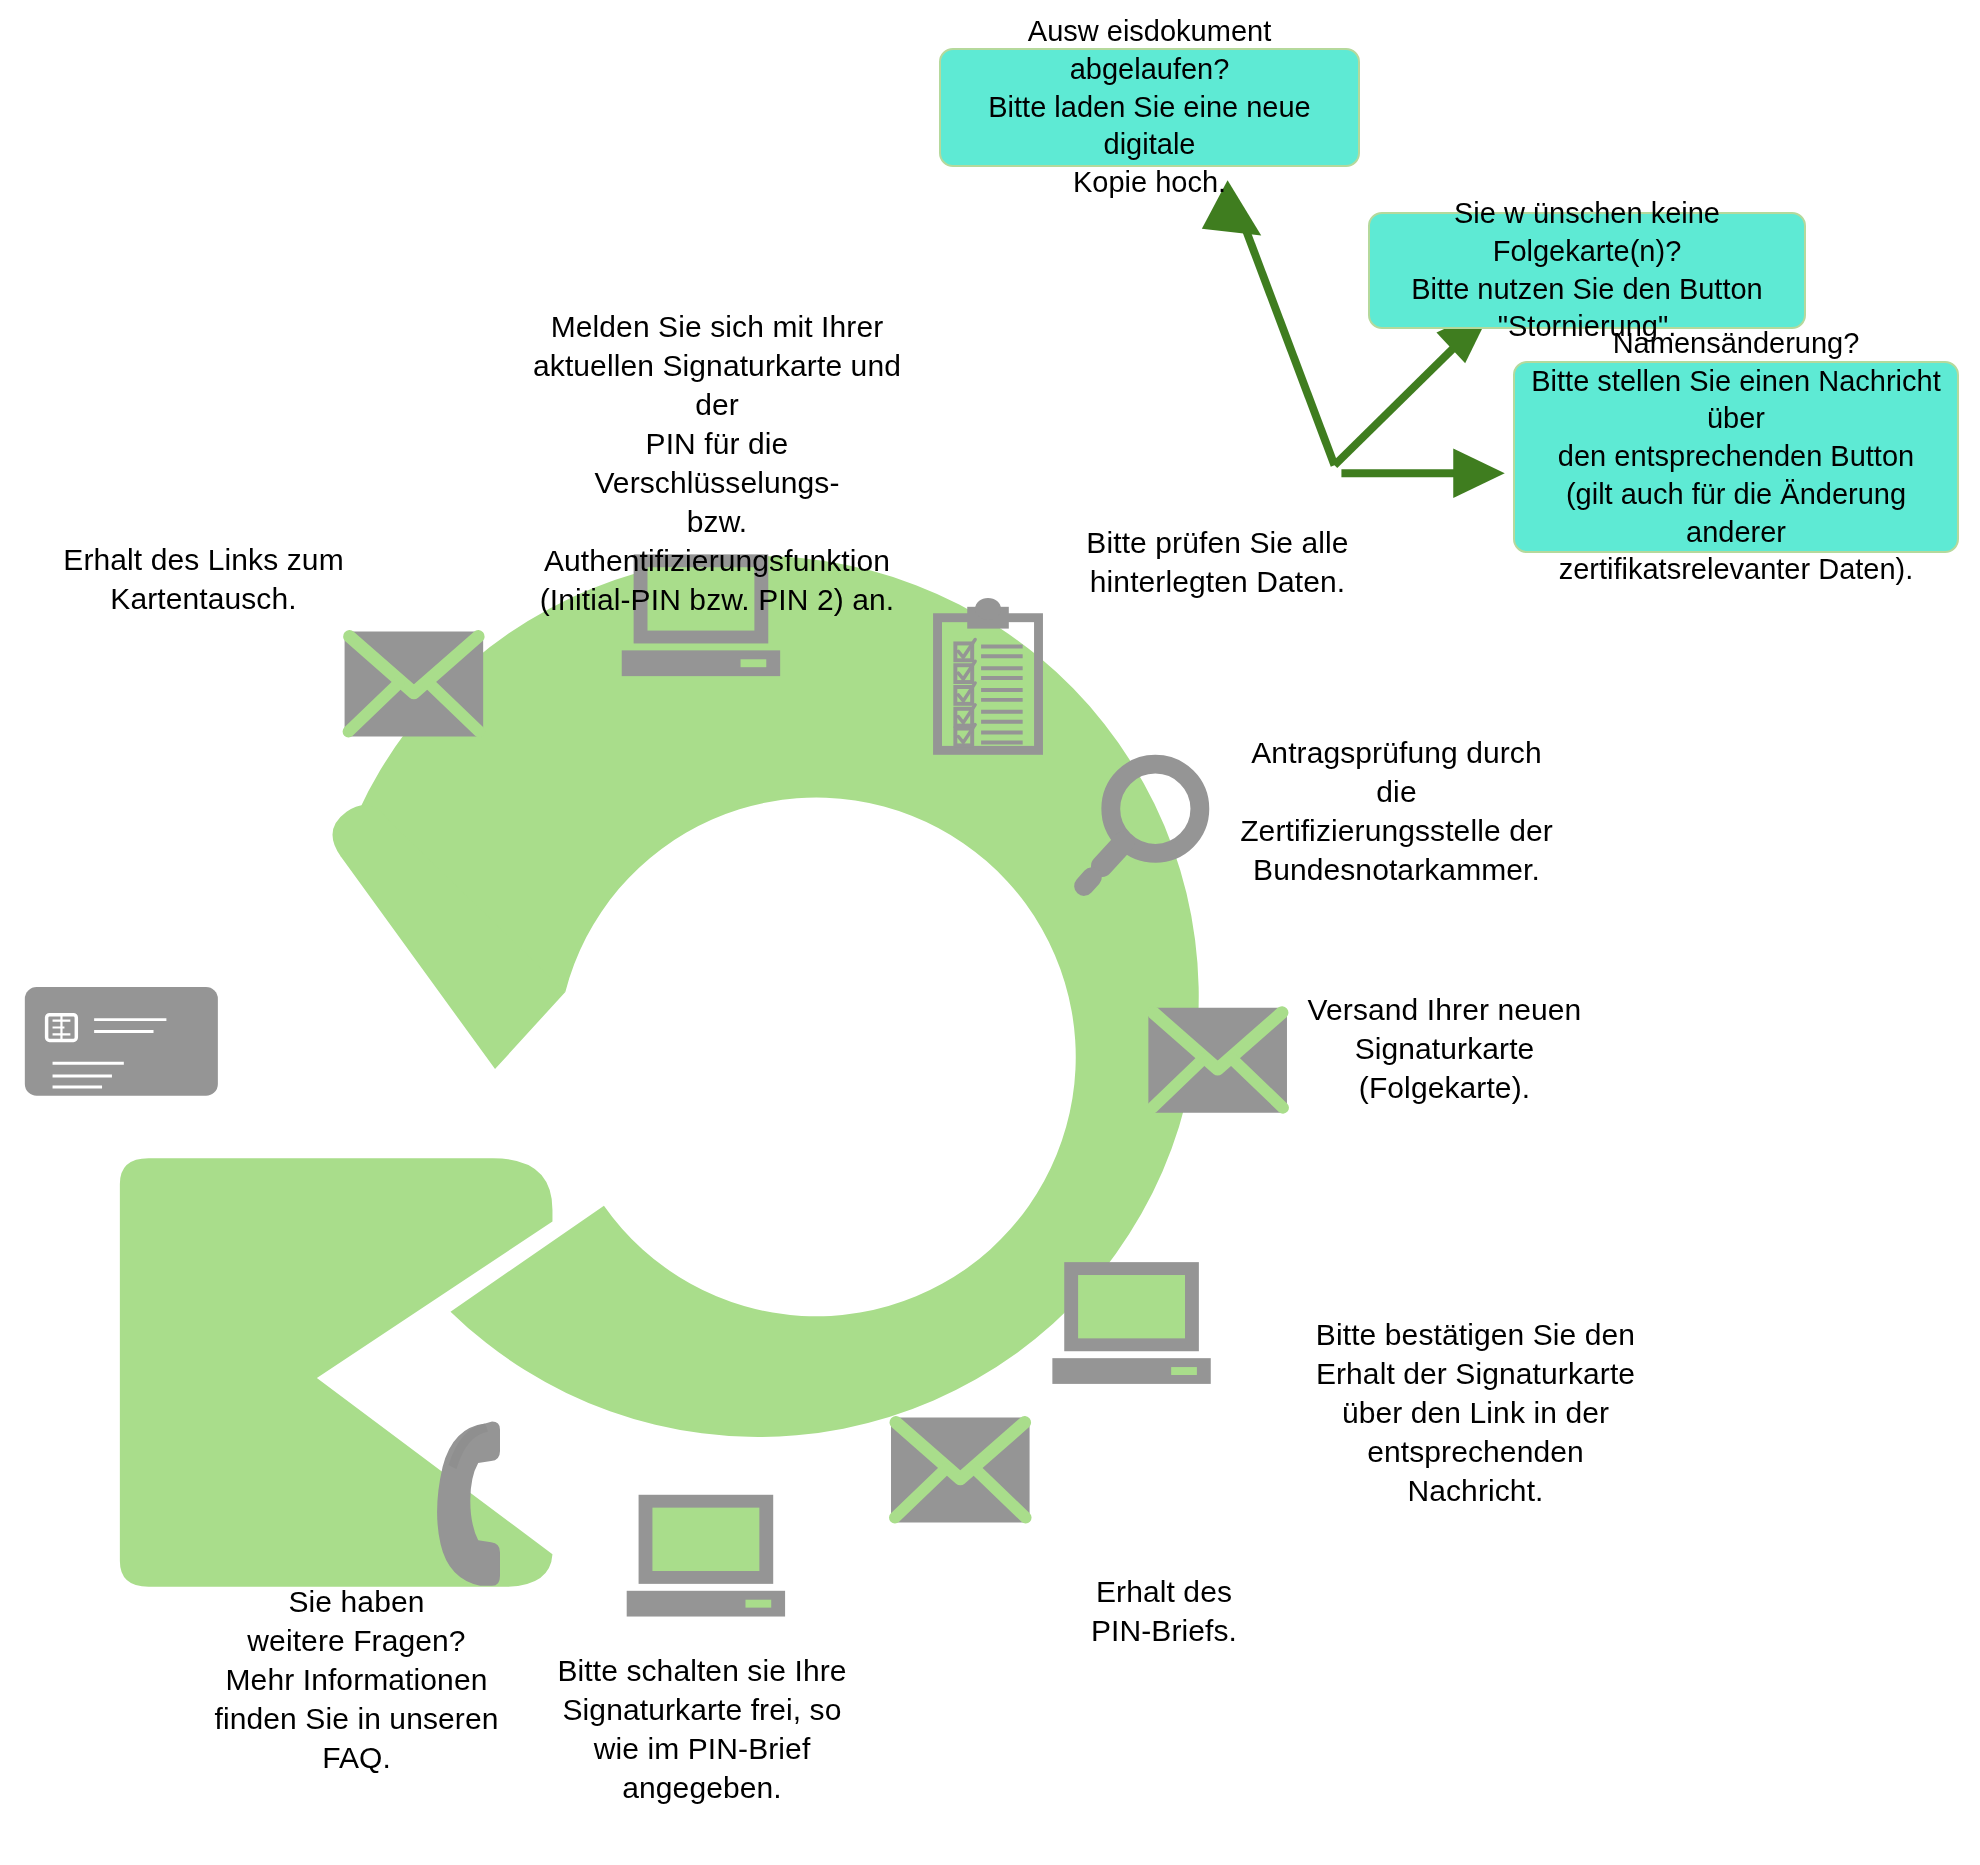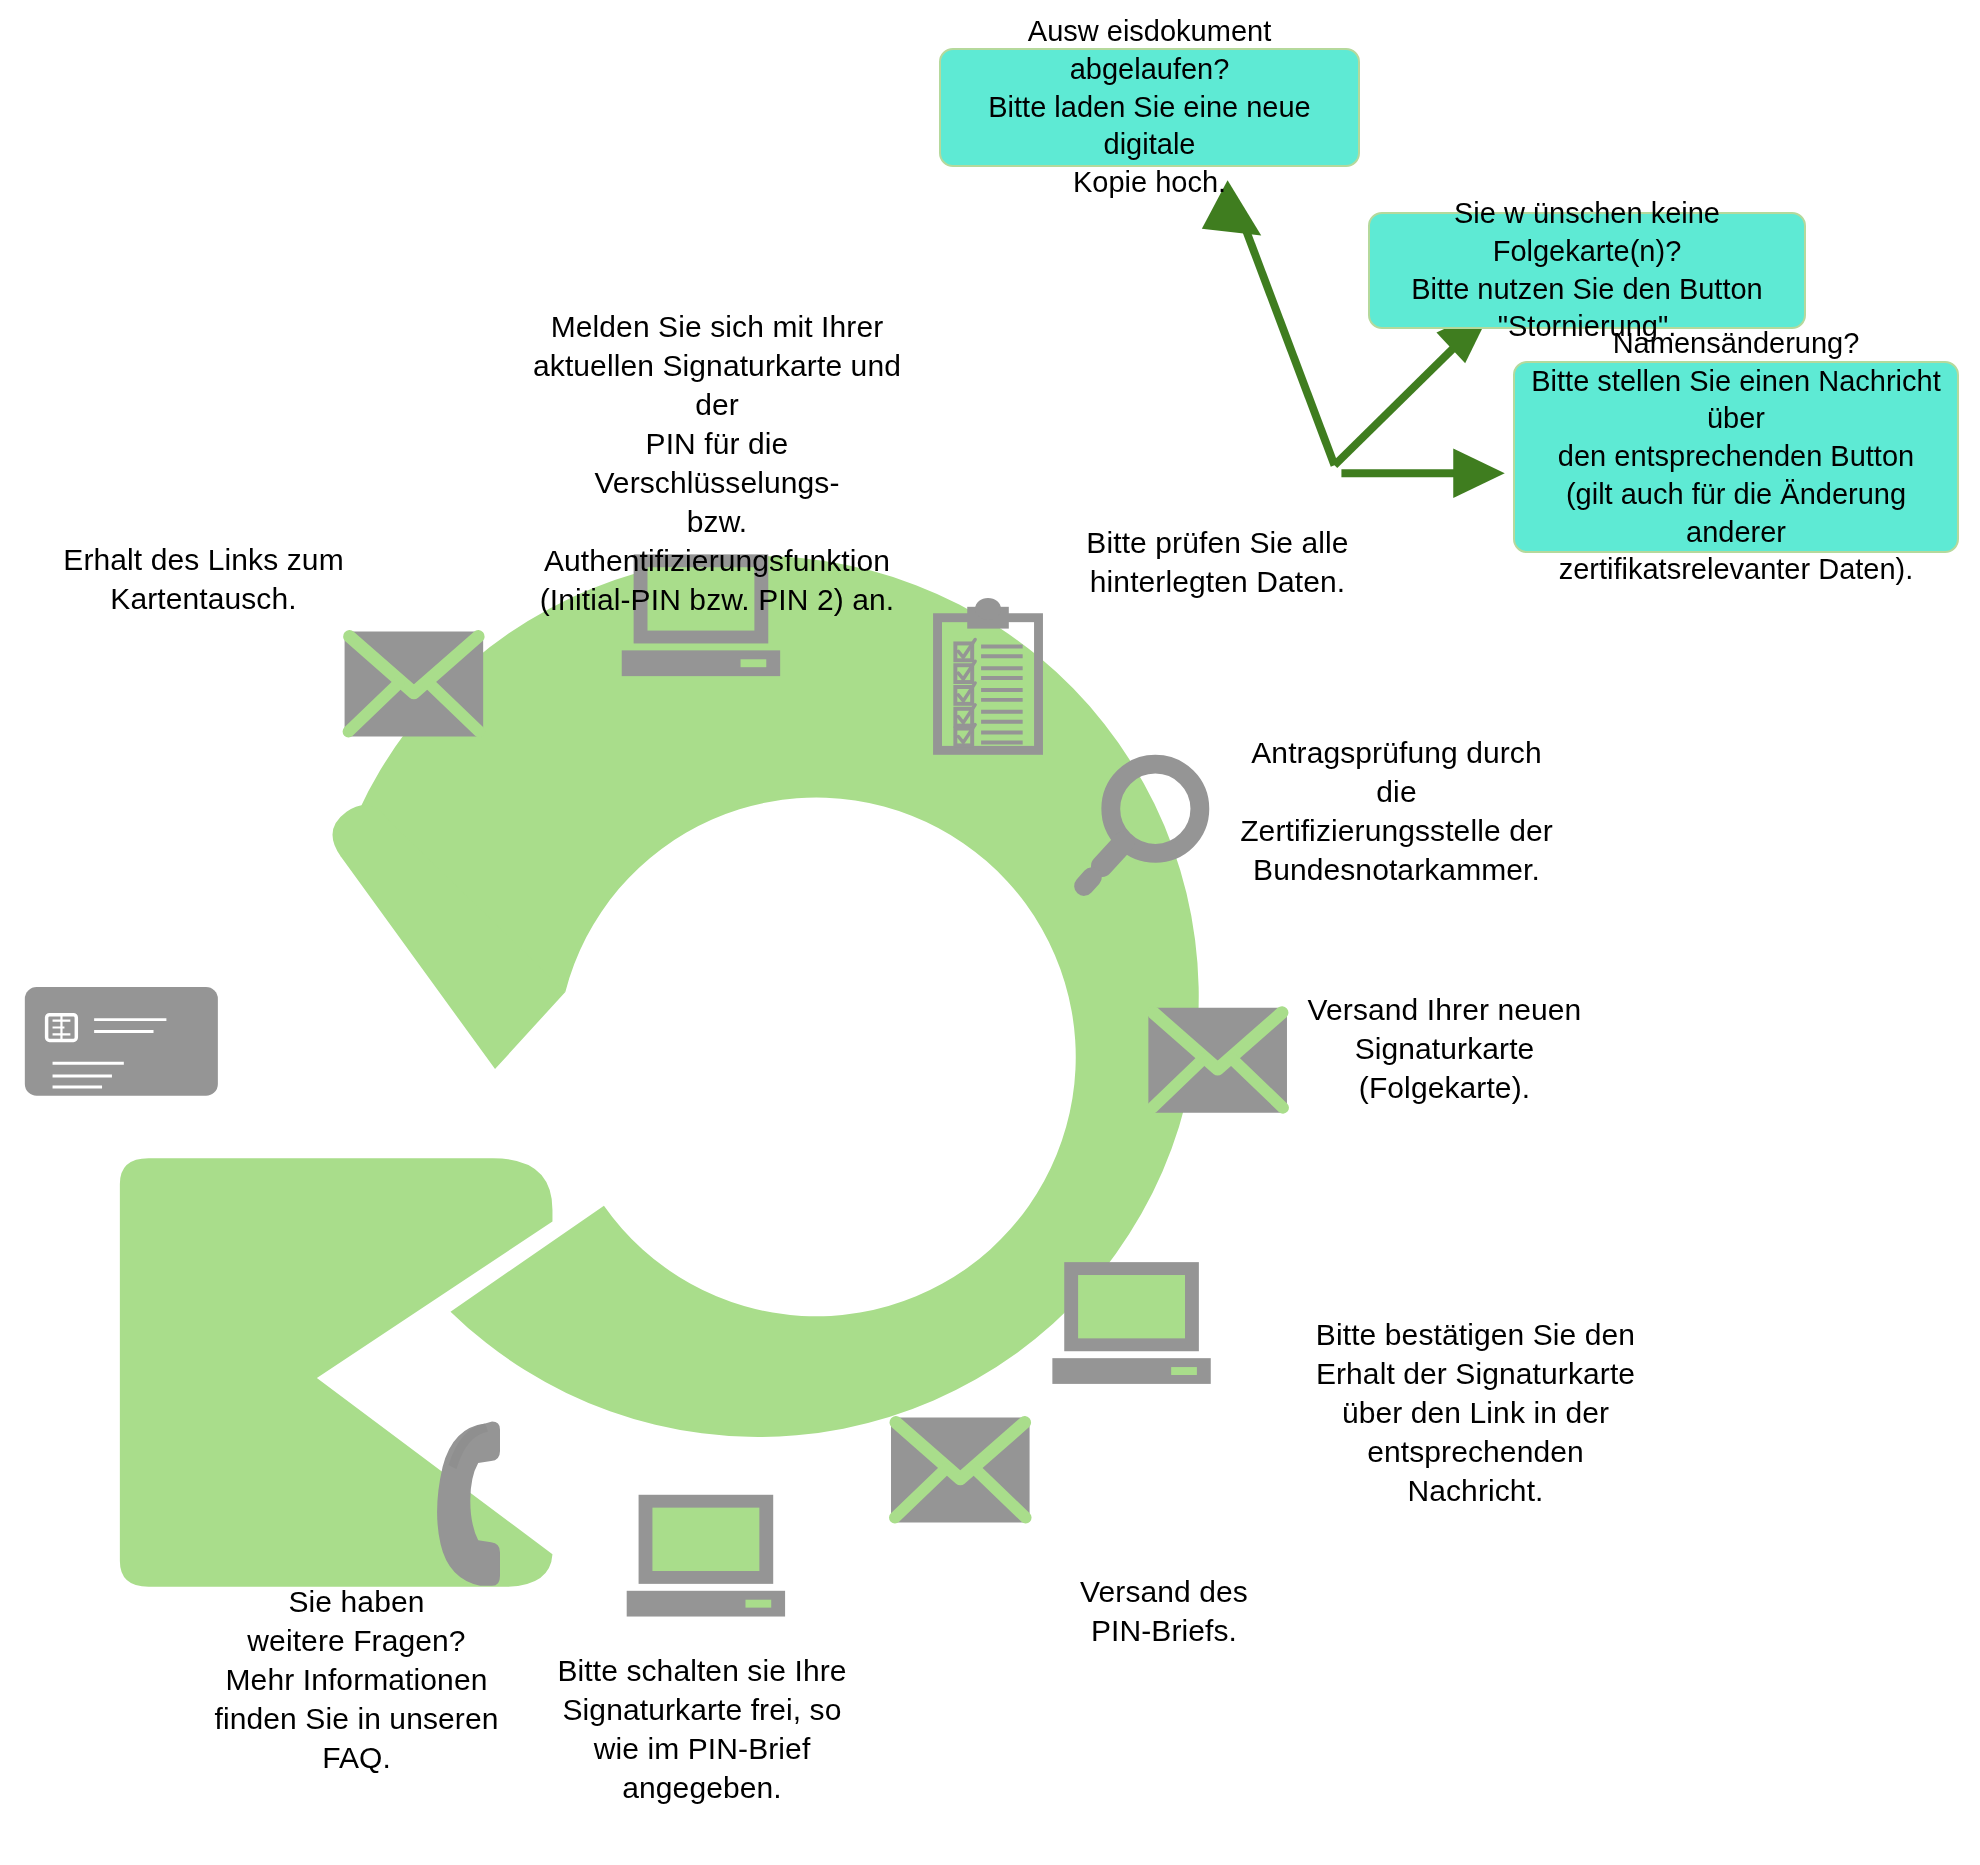--- a/index.html
+++ b/index.html
@@ -375,21 +375,21 @@
   <div class="label" style="left:1296px; top:990px; width:297px;">Versand Ihrer neuen
 Signaturkarte
 (Folgekarte).</div>
 
   <div class="label" style="left:1272px; top:1315px; width:327px;margin-left:40px;">Bitte bestätigen Sie den
 Erhalt der Signaturkarte
 über den Link in der
 entsprechenden
 Nachricht.</div>
 
-  <div class="label" style="left:1040px; top:1572px; width:248px;">Versand  des
+  <div class="label" style="left:1040px; top:1572px; width:248px;">Erhalt  des
 PIN-Briefs.</div>
 
   <div class="label" style="left:546px; top:1651px; width:312px;">Bitte schalten sie Ihre
 Signaturkarte frei, so
 wie im PIN-Brief
 angegeben.</div>
 
   <div class="label" style="left:198px; top:1582px; width:317px;">Sie haben
 weitere Fragen?
 Mehr Informationen

